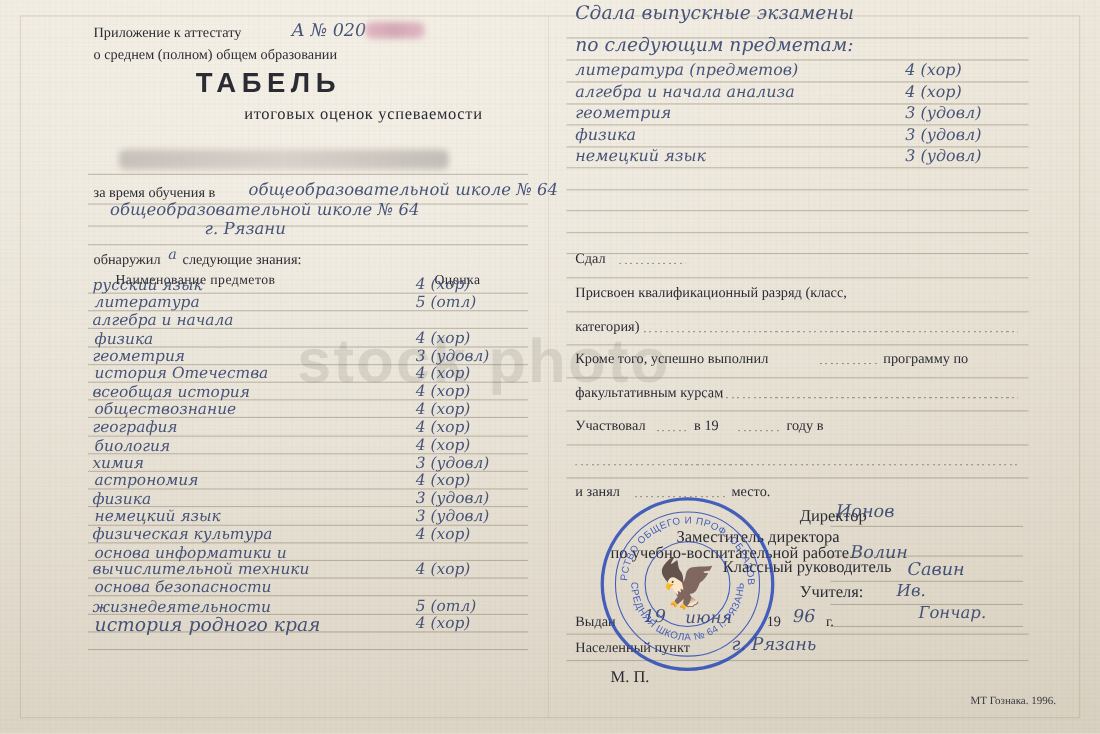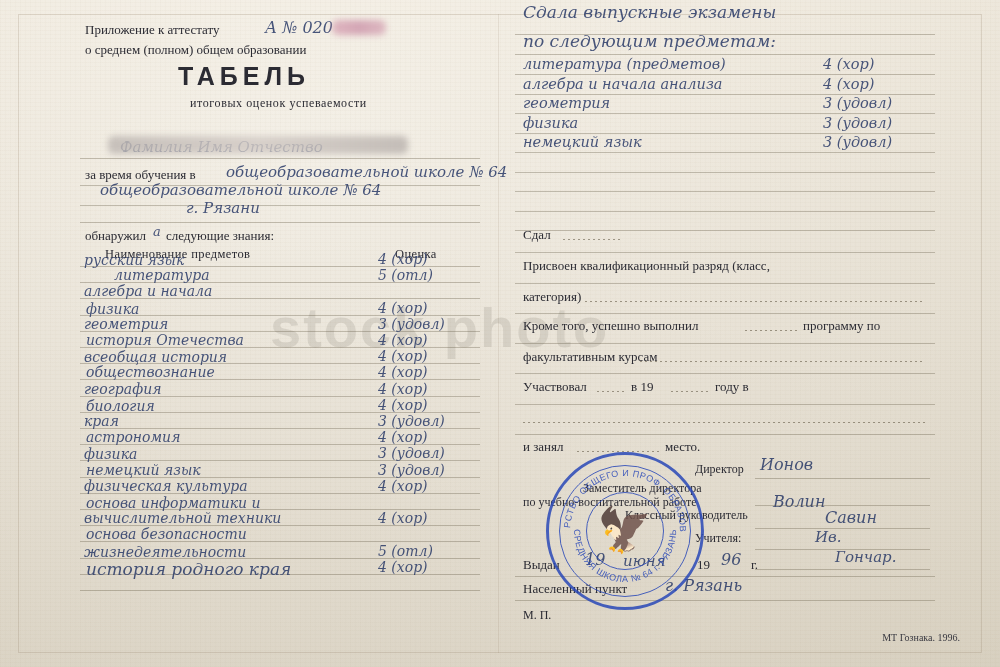--- a/index.html
+++ b/index.html
@@ -37,21 +37,21 @@
     background:rgba(120,100,70,0.12);
   }
 
   
   .pr{
     font-family:"Liberation Serif", serif;
     color:#2b2b33;
     position:absolute;
     white-space:nowrap;
   }
-  .pr.small{font-size:12px;}
+  .pr.small{font-size:15px;margin-left:32px;}
   .pr.reg{font-size:13px;}
   .pr.big{
     font-family:"Liberation Sans", sans-serif;
     font-weight:bold;font-size:25px;letter-spacing:5px;
   }
   .pr.mid{font-size:12.5px;letter-spacing:0.4px;}
 
   
   .hw{
     position:absolute;
@@ -139,21 +139,20 @@
 
     <div class="pr reg" style="left:25px;top:22px;">Приложение к аттестату</div>
     <div class="hw" style="left:205px;top:18px;font-size:16px;">А № 020</div>
     <div class="smudge sm-pink" style="left:272px;top:20px;width:54px;height:15px;"></div>
 
     <div class="pr reg" style="left:25px;top:42px;">о среднем (полном) общем образовании</div>
 
     <div class="pr big" style="left:118px;top:62px;">ТАБЕЛЬ</div>
     <div class="pr small" style="left:130px;top:96px;letter-spacing:.6px;">итоговых оценок успеваемости</div>
 
-    <div class="hw" style="left:60px;top:138px;font-size:15px;opacity:.55;">Фамилия Имя Отчество</div>
     <div class="smudge sm-gray" style="left:48px;top:136px;width:300px;height:18px;"></div>
     <div class="line" style="left:20px;top:158px;width:400px;"></div>
 
     <div class="pr reg" style="left:25px;top:167px;">за время обучения в</div>
     <div class="hw" style="left:166px;top:163px;font-size:15px;">общеобразовательной школе № 64</div>
     <div class="line" style="left:20px;top:185px;width:400px;"></div>
     <div class="hw" style="left:40px;top:181px;font-size:15px;">общеобразовательной школе № 64</div>
     <div class="line" style="left:20px;top:205px;width:400px;"></div>
     <div class="hw" style="left:126px;top:199px;font-size:15px;">г. Рязани</div>
     <div class="line" style="left:20px;top:222px;width:400px;"></div>
@@ -184,38 +183,38 @@
         <div class="line" style="left: 20px; width: 400px; top: 509px;"></div>
         <div class="line" style="left: 20px; width: 400px; top: 525.2px;"></div>
         <div class="line" style="left: 20px; width: 400px; top: 541.4px;"></div>
         <div class="line" style="left: 20px; width: 400px; top: 557.6px;"></div>
         <div class="line" style="left: 20px; width: 400px; top: 573.8px;"></div>
         <div class="line" style="left: 20px; width: 400px; top: 590px;"></div>
       </div>
     <div id="subject-list">
         <div class="hw" style="left: 24px; top: 252px; font-size: 14px;">русский язык</div>
         <div class="hw" style="left: 318px; top: 251px; font-size: 14px;">4 (хор)</div>
-        <div class="hw" style="left: 26px; top: 267.2px; font-size: 14px; margin-left: 28px;">литература</div>
+        <div class="hw" style="left: 26px; top: 267.2px; font-size: 14px;">литература</div>
         <div class="hw" style="left: 318px; top: 267.2px; font-size: 14px;">5 (отл)</div>
         <div class="hw" style="left: 24px; top: 283.4px; font-size: 14px;">алгебра и начала</div>
         <div class="hw" style="left: 26px; top: 300.6px; font-size: 14px;">физика</div>
         <div class="hw" style="left: 318px; top: 299.6px; font-size: 14px;">4 (хор)</div>
         <div class="hw" style="left: 24px; top: 315.8px; font-size: 14px;">геометрия</div>
         <div class="hw" style="left: 318px; top: 315.8px; font-size: 14px;">3 (удовл)</div>
         <div class="hw" style="left: 26px; top: 332px; font-size: 14px;">история Отечества</div>
         <div class="hw" style="left: 318px; top: 332px; font-size: 14px;">4 (хор)</div>
         <div class="hw" style="left: 24px; top: 349.2px; font-size: 14px;">всеобщая история</div>
         <div class="hw" style="left: 318px; top: 348.2px; font-size: 14px;">4 (хор)</div>
         <div class="hw" style="left: 26px; top: 364.4px; font-size: 14px;">обществознание</div>
         <div class="hw" style="left: 318px; top: 364.4px; font-size: 14px;">4 (хор)</div>
         <div class="hw" style="left: 24px; top: 380.6px; font-size: 14px;">география</div>
         <div class="hw" style="left: 318px; top: 380.6px; font-size: 14px;">4 (хор)</div>
         <div class="hw" style="left: 26px; top: 397.8px; font-size: 14px;">биология</div>
         <div class="hw" style="left: 318px; top: 396.8px; font-size: 14px;">4 (хор)</div>
-        <div class="hw" style="left: 24px; top: 413px; font-size: 14px;">края</div>
+        <div class="hw" style="left: 24px; top: 413px; font-size: 14px;">химия</div>
         <div class="hw" style="left: 318px; top: 413px; font-size: 14px;">3 (удовл)</div>
         <div class="hw" style="left: 26px; top: 429.2px; font-size: 14px;">астрономия</div>
         <div class="hw" style="left: 318px; top: 429.2px; font-size: 14px;">4 (хор)</div>
         <div class="hw" style="left: 24px; top: 446.4px; font-size: 14px;">физика</div>
         <div class="hw" style="left: 318px; top: 445.4px; font-size: 14px;">3 (удовл)</div>
         <div class="hw" style="left: 26px; top: 461.6px; font-size: 14px;">немецкий язык</div>
         <div class="hw" style="left: 318px; top: 461.6px; font-size: 14px;">3 (удовл)</div>
         <div class="hw" style="left: 24px; top: 477.8px; font-size: 14px;">физическая культура</div>
         <div class="hw" style="left: 318px; top: 477.8px; font-size: 14px;">4 (хор)</div>
         <div class="hw" style="left: 26px; top: 495px; font-size: 14px;">основа информатики и</div>

